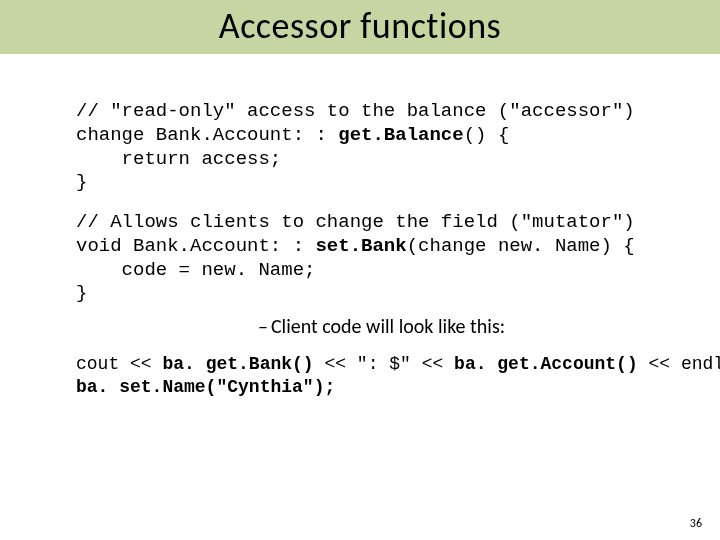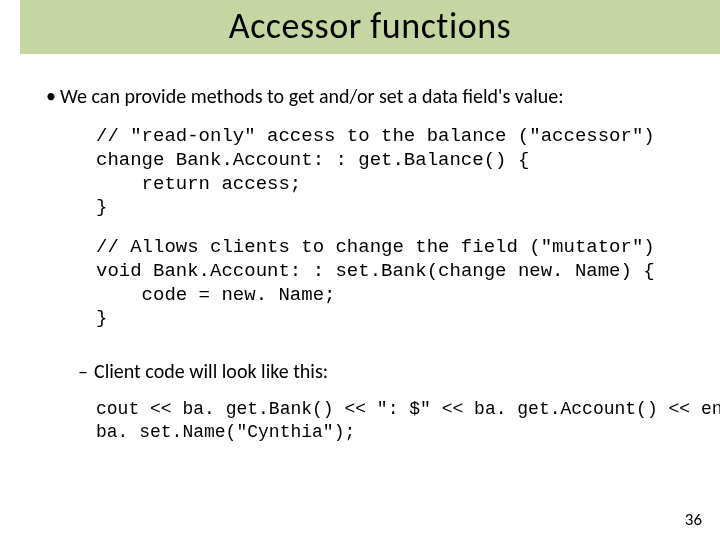--- a/index.html
+++ b/index.html
@@ -10,21 +10,20 @@
     background: #ffffff;
     font-family: Calibri, "Segoe UI", Arial, sans-serif;
     color: #000;
     overflow: hidden;
   }
   .slide {
     width: 720px;
     height: 540px;
     position: relative;
     box-sizing: border-box;
-    padding-left: 20px;
   }
   .title-band {
     background: #c5d6a2;
     padding: 4px 0 6px 0;
     text-align: center;
   }
   .title-band h1 {
     margin: 0;
     font-size: 36px;
     font-weight: 400;
@@ -45,60 +44,58 @@
     vertical-align: top;
   }
   .code {
     font-family: Consolas, "Courier New", monospace;
     font-size: 19px;
     line-height: 1.25;
     white-space: pre;
     margin-left: 58px;
     margin-top: 16px;
   }
-  .bold { font-weight: 400; }
+  .bold { font-weight: 700; }
   .dash-l2 {
     margin-left: 40px;
-    margin-top: 28px;
+    margin-top: 8px;
     font-size: 20px;
+    text-align: center;
   }
   .dash-mark {
     display: inline-block;
     width: 16px;
   }
   .code2 {
     font-family: Consolas, "Courier New", monospace;
     font-size: 18px;
     line-height: 1.25;
     white-space: pre;
     margin-left: 58px;
     margin-top: 14px;
   }
   .page-num {
     position: absolute;
     bottom: 10px;
     right: 18px;
-    font-size: 17px;
+    font-size: 12px;
     color: #000;
   }
 </style>
 </head>
 <body>
 
 <div class="slide">
 
   <div class="title-band">
     <h1>Accessor functions</h1>
   </div>
 
   <div class="body">
 
-    <div class="bullet-l1">
-      <span class="bullet-dot">•</span><span>We can provide methods to get and/or set a data field's value:</span>
-    </div>
 
     <div class="code"><span>// "read-only" access to the balance ("accessor")</span>
 <span>change Bank.Account: : </span><span class="bold">get.Balance</span><span>() {</span>
 <span>    return access;</span>
 <span>}</span></div>
 
     <div class="code"><span>// Allows clients to change the field ("mutator")</span>
 <span>void Bank.Account: : </span><span class="bold">set.Bank</span><span>(change new. Name) {</span>
 <span>    code = new. Name;</span>
 <span>}</span></div>

